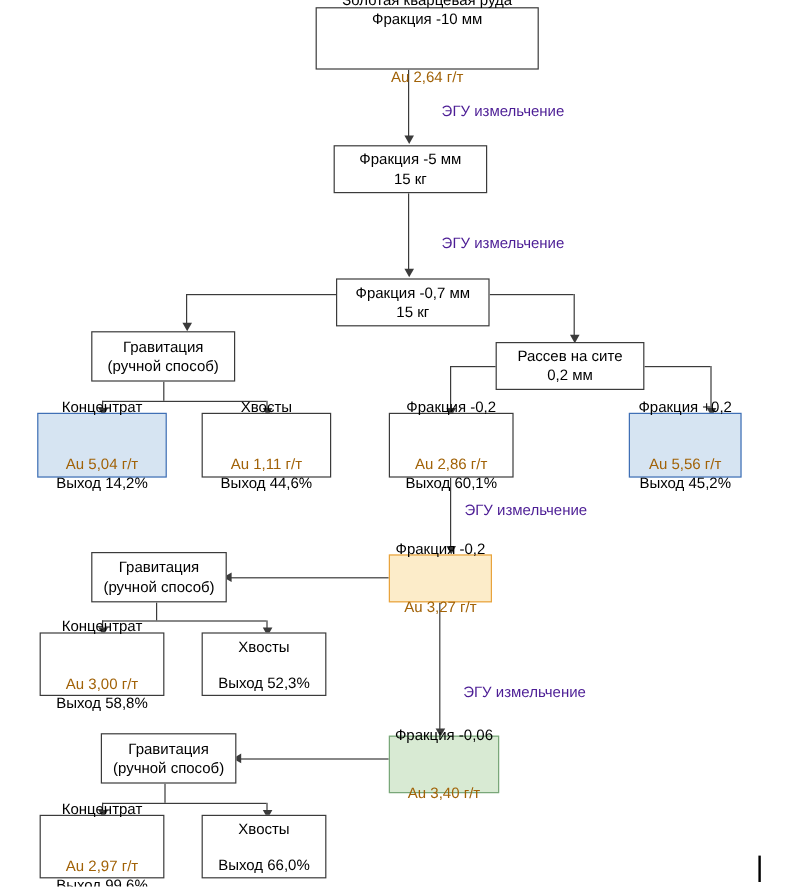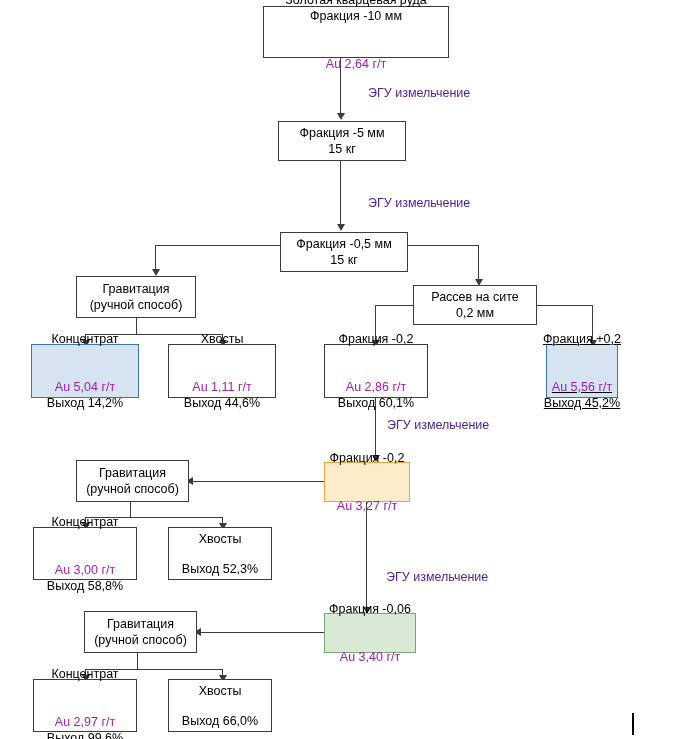--- a/index.html
+++ b/index.html
@@ -27,21 +27,21 @@
     align-items: center;
     justify-content: center;
     font-size: 12.5px;
     line-height: 16px;
     color: #000000;
     text-align: center;
     white-space: nowrap;
     z-index: 3;
   }
   .node .ln { display: block; }
-  .au { color: #a21caf; margin-top: 32px; }
+  .au { color: #a16207; margin-top: 32px; }
   .node.blue {
     border: 1px solid #3f6fb5;
     background: #d6e4f2;
   }
   .node.orange {
     border: 1px solid #e8a33d;
     background: #fcecc9;
   }
   .node.green {
     border: 1px solid #79a779;
@@ -104,21 +104,21 @@
   <div class="node" style="left:278px; top:121px; width:128px; height:40px;">
     <span class="ln">Фракция -5 мм</span>
     <span class="ln">15 кг</span>
   </div>
 
   <div class="ln-v" style="left:340px; top:161px; height:64px;"></div>
   <div class="arrow-d" style="left:337px; top:224px;"></div>
   <div class="edge-label" style="left:368px; top:196px;">ЭГУ измельчение</div>
 
   <div class="node" style="left:280px; top:232px; width:128px; height:40px;">
-    <span class="ln">Фракция -0,5 мм</span>
+    <span class="ln">Фракция -0,7 мм</span>
     <span class="ln">15 кг</span>
   </div>
 
   <div class="ln-h" style="left:155px; top:245px; width:126px;"></div>
   <div class="ln-v" style="left:155px; top:245px; height:27px;"></div>
   <div class="arrow-d" style="left:152px; top:269px;"></div>
 
   <div class="ln-h" style="left:408px; top:245px; width:70px;"></div>
   <div class="ln-v" style="left:478px; top:245px; height:37px;"></div>
   <div class="arrow-d" style="left:475px; top:279px;"></div>
@@ -159,21 +159,21 @@
     <span class="ln au">Au 1,11 г/т</span>
     <span class="ln">Выход 44,6%</span>
   </div>
 
   <div class="node" style="left:324px; top:344px; width:104px; height:54px;">
     <span class="ln">Фракция -0,2</span>
     <span class="ln au">Au 2,86 г/т</span>
     <span class="ln">Выход 60,1%</span>
   </div>
 
-  <div class="node blue" style="left:546px; top:344px; width:72px; height:54px;text-decoration:underline;">
+  <div class="node blue" style="left:524px; top:344px; width:94px; height:54px;">
     <span class="ln">Фракция +0,2</span>
     <span class="ln au">Au 5,56 г/т</span>
     <span class="ln">Выход 45,2%</span>
   </div>
 
   <div class="ln-v" style="left:375px; top:398px; height:59px;"></div>
   <div class="arrow-d" style="left:372px; top:455px;"></div>
   <div class="edge-label" style="left:387px; top:418px;">ЭГУ измельчение</div>
 
   <div class="node orange" style="left:324px; top:462px; width:86px; height:40px;">
@@ -204,21 +204,21 @@
 
   <div class="node" style="left:168px; top:527px; width:104px; height:53px;">
     <span class="ln" style="margin-bottom:14px;">Хвосты</span>
     <span class="ln">Выход 52,3%</span>
   </div>
 
   <div class="ln-v" style="left:366px; top:502px; height:107px;"></div>
   <div class="arrow-d" style="left:363px; top:607px;"></div>
   <div class="edge-label" style="left:386px; top:570px;">ЭГУ измельчение</div>
 
-  <div class="node green" style="left:324px; top:613px; width:92px; height:40px;">
+  <div class="node green" style="left:324px; top:613px; width:92px; height:48px;">
     <span class="ln">Фракция -0,06</span>
     <span class="ln au">Au 3,40 г/т</span>
   </div>
 
   <div class="ln-h" style="left:197px; top:632px; width:127px;"></div>
   <div class="arrow-l" style="left:194px; top:628px;"></div>
 
   <div class="node" style="left:84px; top:611px; width:113px; height:42px;">
     <span class="ln">Гравитация</span>
     <span class="ln">(ручной способ)</span>

